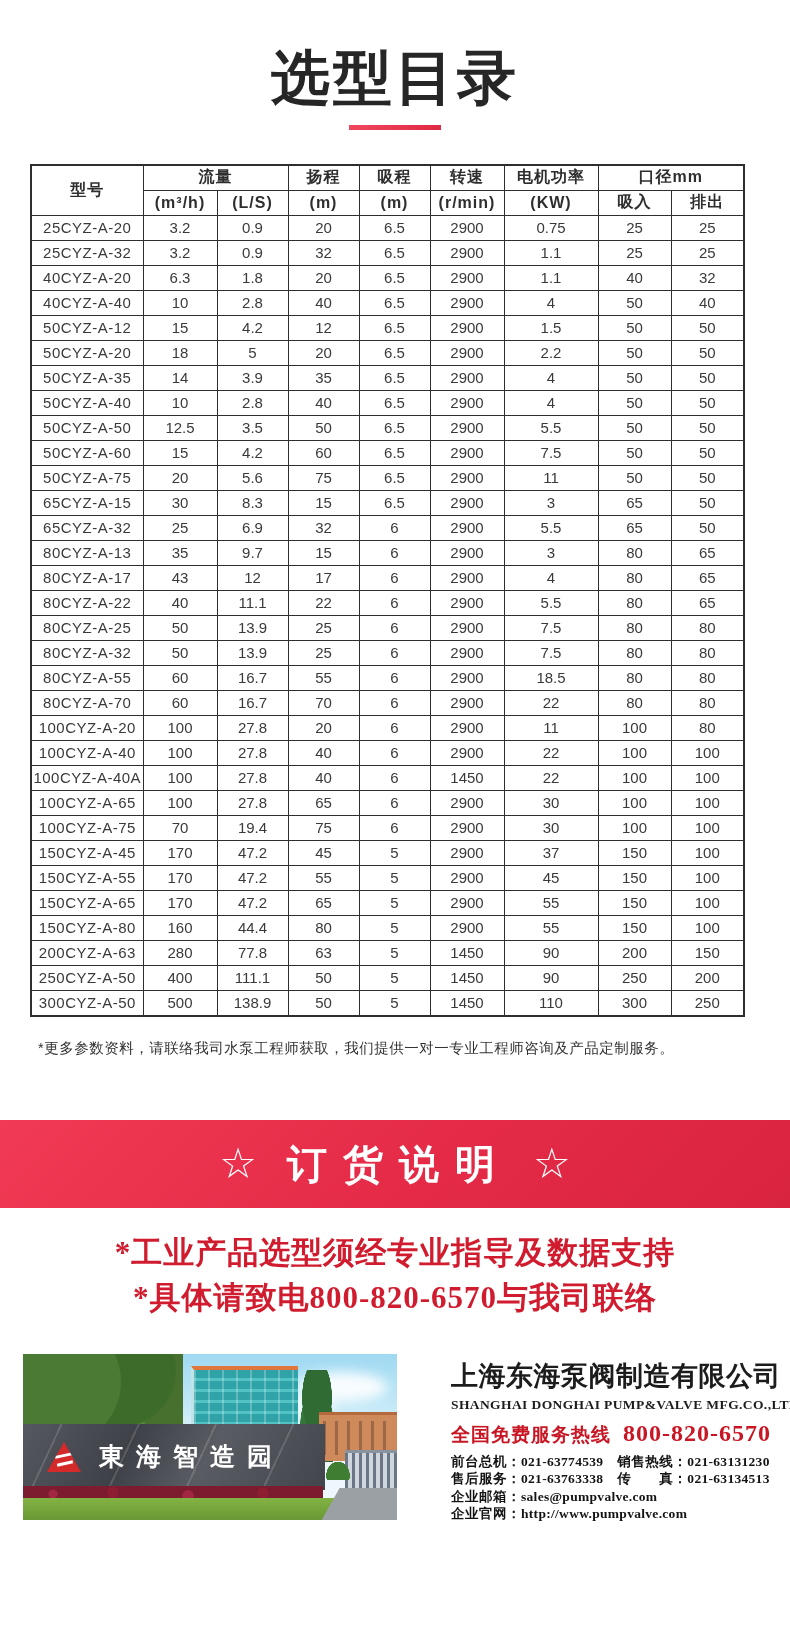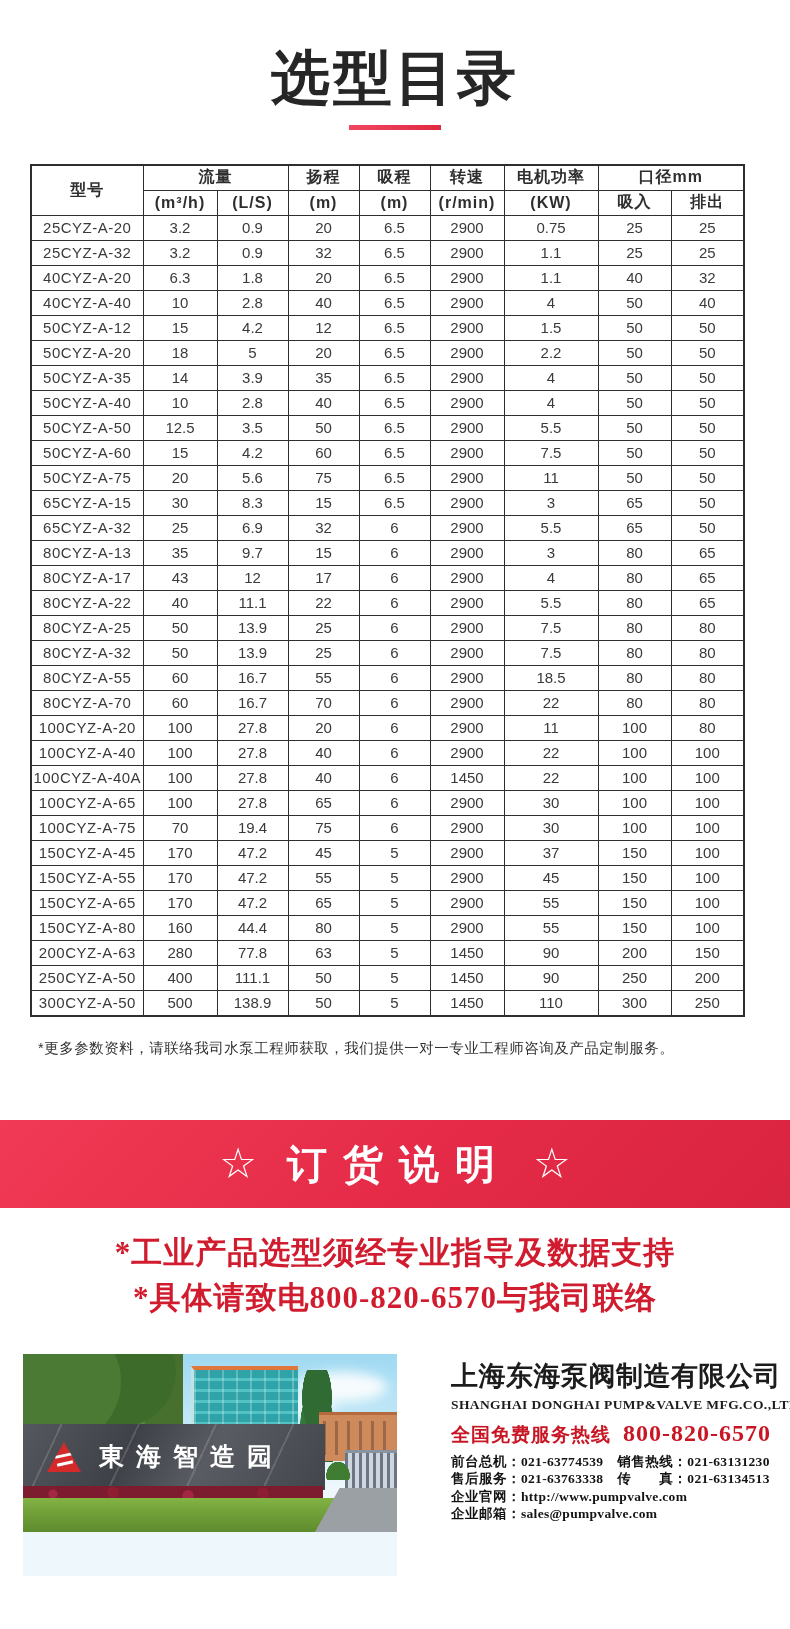--- a/index.html
+++ b/index.html
@@ -29,21 +29,21 @@
   .banner .banner-title{color:#fff;font-size:40px;font-weight:900;letter-spacing:16px;text-indent:8px;line-height:1;}
 
   
   .notices{margin-top:22px;text-align:center;font-family:"Liberation Serif","DejaVu Serif",serif;}
   .notice-line{font-size:31px;line-height:45px;font-weight:900;color:#d01c2e;letter-spacing:1px;}
 
   
   .footer{margin-top:34px;padding:0 0 0 23px;display:flex;gap:54px;}
 
   
-  .photo{position:relative;width:374px;height:222px;overflow:hidden;flex:0 0 auto;
+  .photo{position:relative;width:374px;height:166px;overflow:hidden;flex:0 0 auto;
     background:linear-gradient(180deg,#9fd9f2 0%,#c2e8f7 30%,#e6f5fb 52%,#eef8fc 60%);}
   .cloud{position:absolute;background:#ffffff;border-radius:50%;filter:blur(6px);opacity:.9;}
   .cloud.c1{width:90px;height:30px;right:10px;top:18px;}
   .cloud.c2{width:70px;height:24px;right:60px;top:40px;opacity:.7;}
   .glass-building{position:absolute;left:168px;top:12px;width:104px;height:72px;
     background:repeating-linear-gradient(180deg,#2fa3a8 0 8px,#52c2c4 8px 11px),#2fa3a8;
     border-left:3px solid #bfe3e6;border-top:4px solid #e0763c;}
   .glass-building:before{content:"";position:absolute;inset:0;
     background:repeating-linear-gradient(90deg,rgba(255,255,255,.25) 0 2px,transparent 2px 14px);}
   .tree-left{position:absolute;left:-20px;top:-14px;width:180px;height:104px;
@@ -530,17 +530,17 @@
   <div class="company">
     <div class="company-cn">上海东海泵阀制造有限公司</div>
     <div class="company-en">SHANGHAI DONGHAI PUMP&amp;VALVE MFG.CO.,LTD.</div>
     <div class="hotline">
       <span class="hotline-label">全国免费服务热线</span>
       <span class="hotline-number">800-820-6570</span>
     </div>
     <div class="contacts" id="contacts">
         <div class="contact-line"><span class="c-label">前台总机：</span><span class="c-value">021-63774539</span><span class="c-label" style="margin-left: 14px;">销售热线：</span><span class="c-value">021-63131230</span></div>
         <div class="contact-line"><span class="c-label">售后服务：</span><span class="c-value">021-63763338</span><span class="c-label" style="margin-left: 14px;">传　　真：</span><span class="c-value">021-63134513</span></div>
+        <div class="contact-line"><span class="c-label">企业邮箱：</span><span class="c-value">sales@pumpvalve.com</span></div>
         <div class="contact-line"><span class="c-label">企业官网：</span><span class="c-value">http://www.pumpvalve.com</span></div>
-        <div class="contact-line"><span class="c-label">企业邮箱：</span><span class="c-value">sales@pumpvalve.com</span></div>
       </div>
   </div>
 </div>
 
 </body></html>

